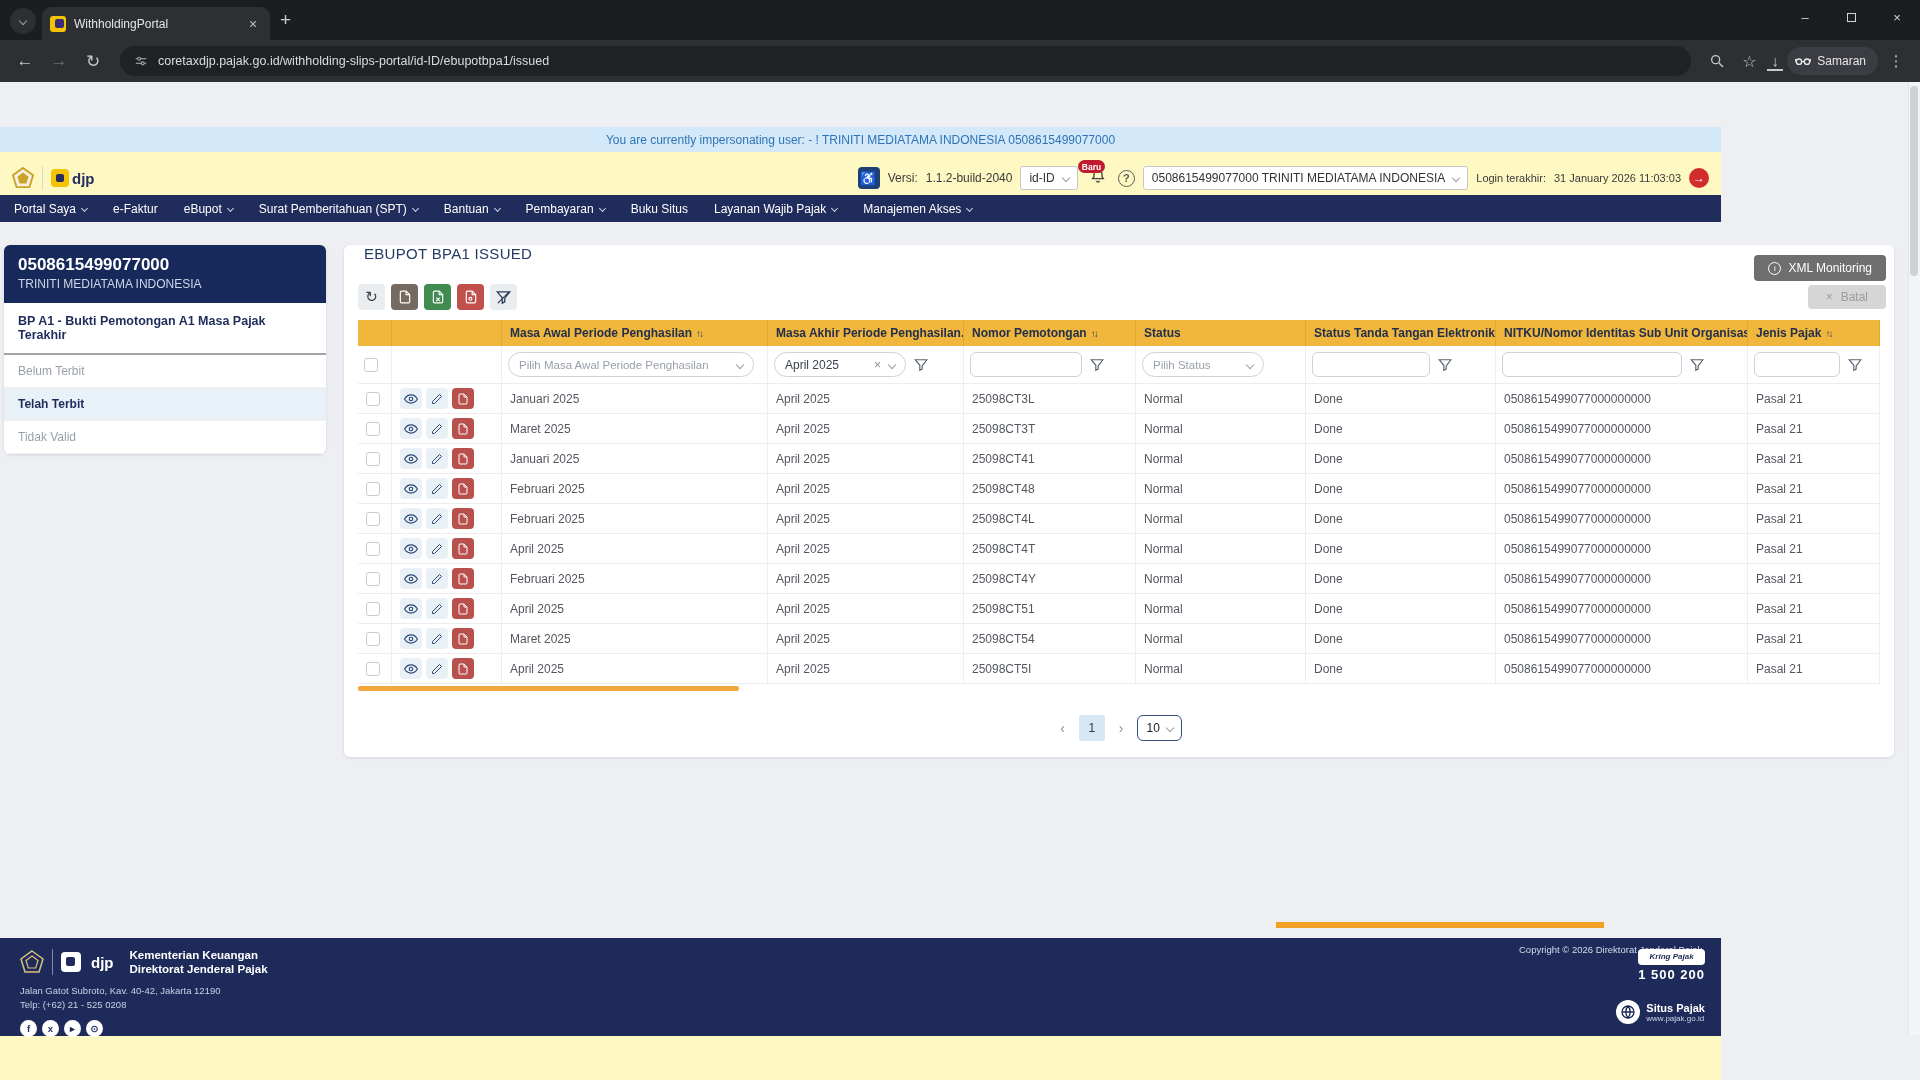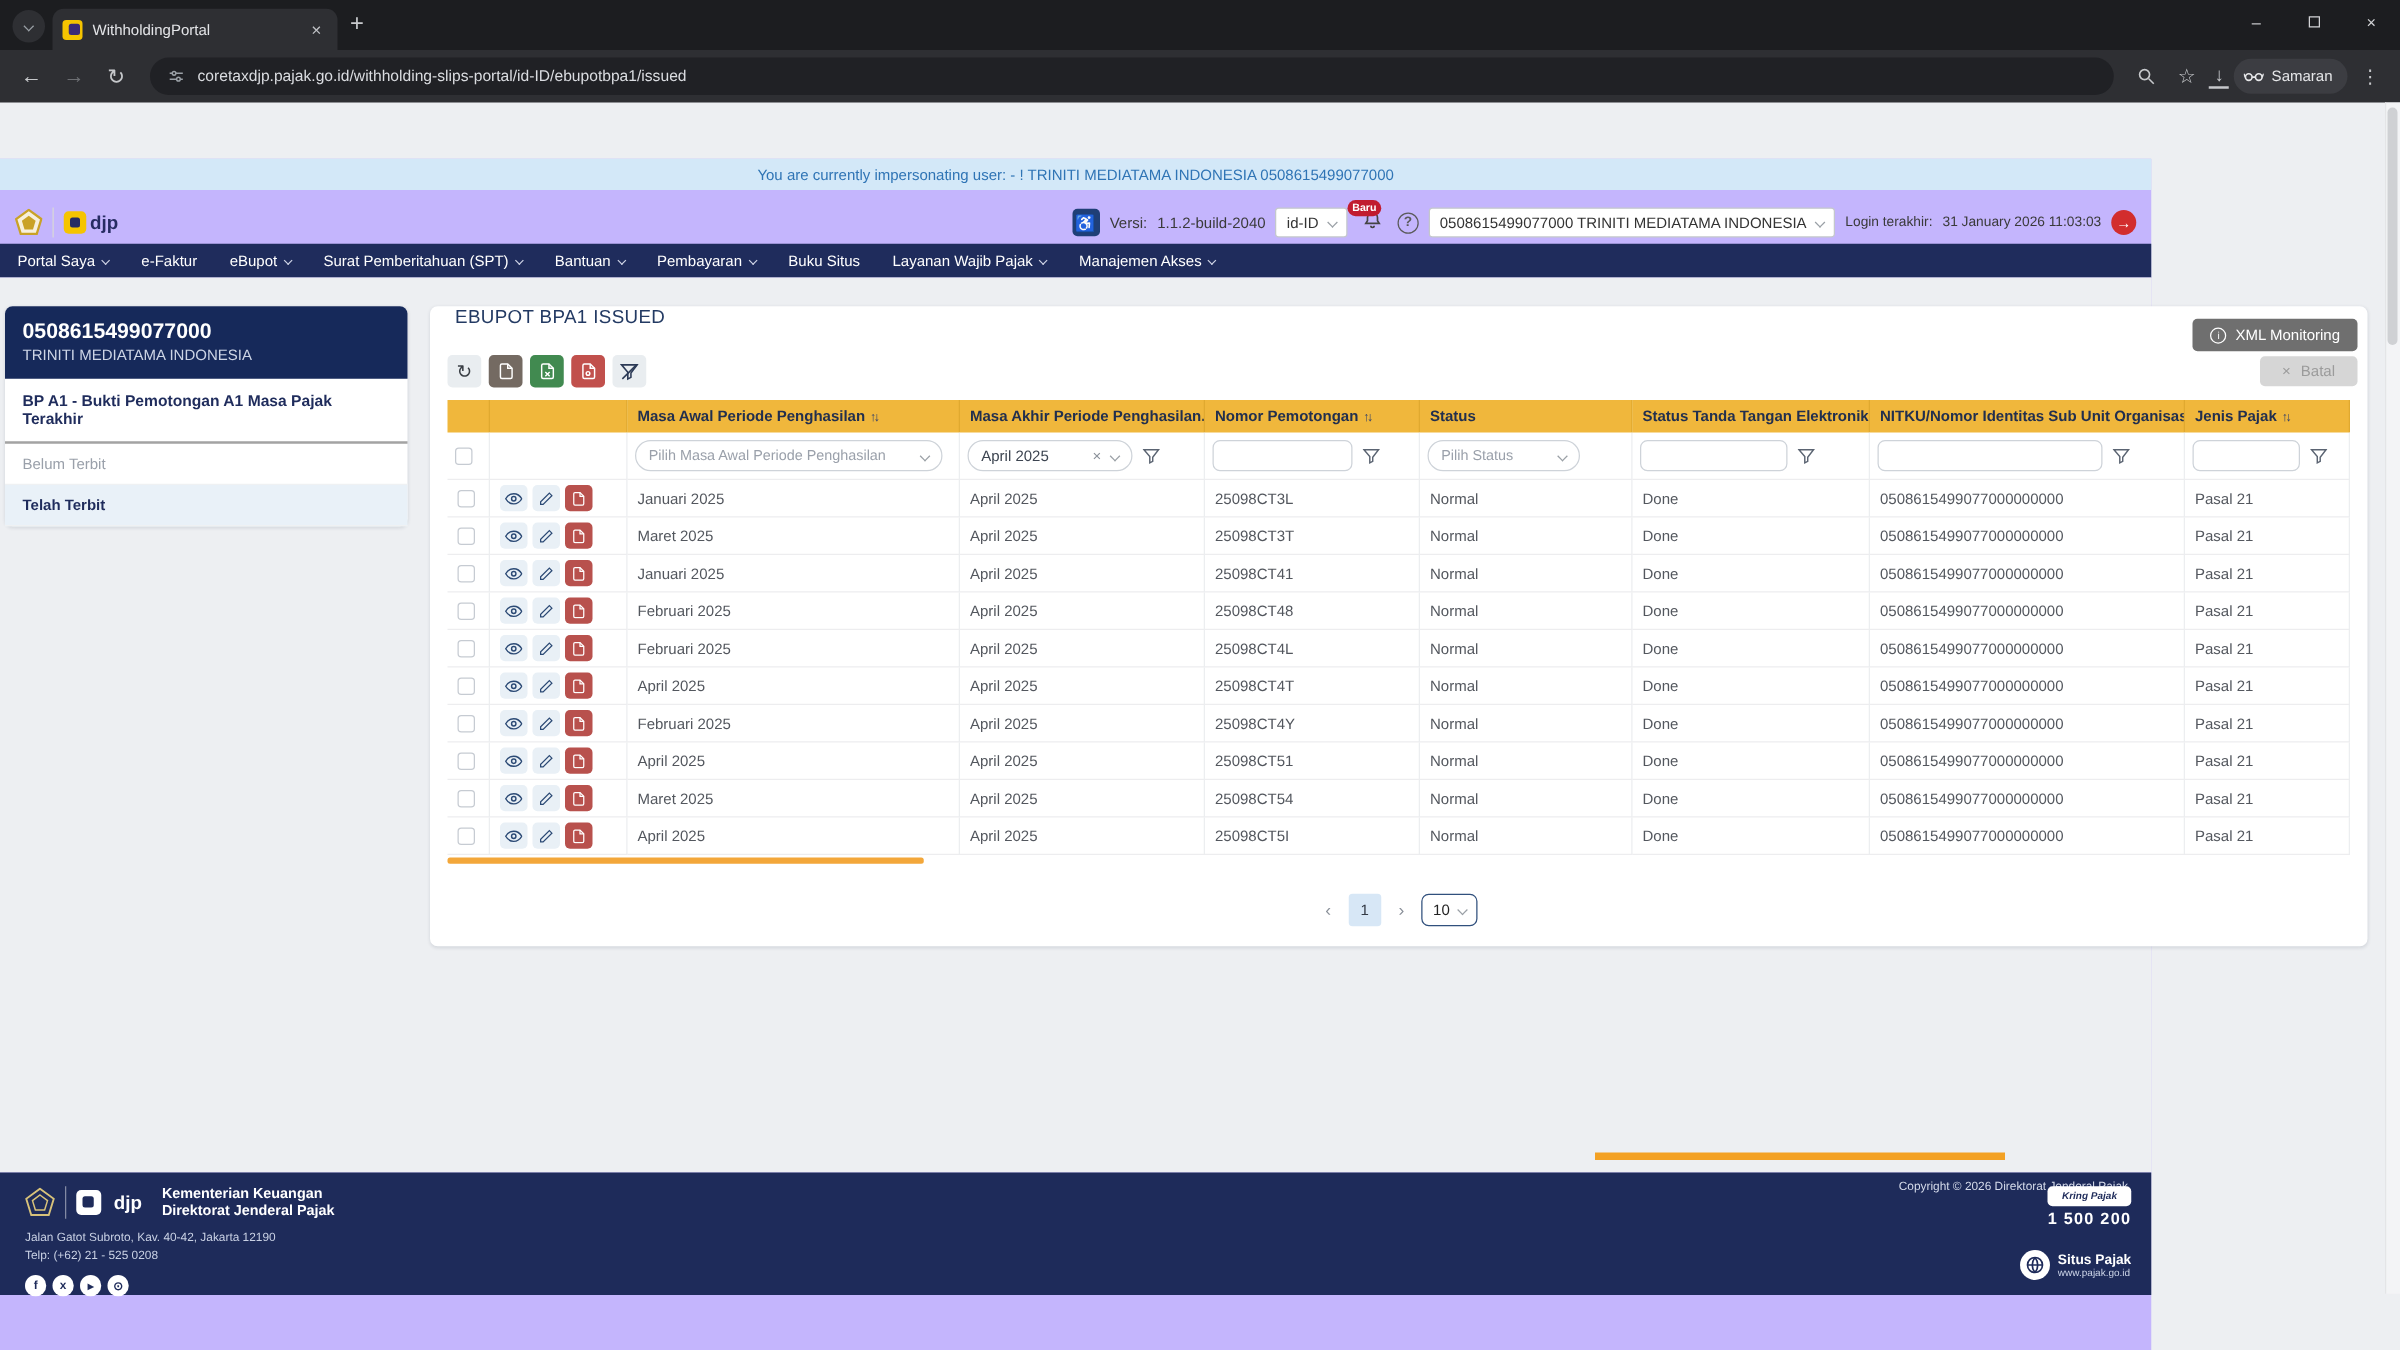--- a/index.html
+++ b/index.html
@@ -21,21 +21,21 @@
   .navbtn { color:#c6c8cb; font-size:17px; width:30px; height:30px; display:flex; align-items:center; justify-content:center; }
   .navbtn.dim { color:#6d6f73; }
   .omnibox { flex:1; height:30px; background:#202125; border-radius:15px; display:flex; align-items:center; padding:0 14px; gap:10px; margin:0 8px; }
   .url-text { color:#dadce0; font-size:12.5px; }
   .tb-ic { display:flex; align-items:center; justify-content:center; width:28px; height:28px; }
   .profile-chip { background:#3c3d42; border-radius:14px; height:28px; display:flex; align-items:center; gap:6px; padding:0 12px 0 8px; }
   .profile-chip span { color:#e6e7e9; font-size:12px; }
   .chev { display:inline-block; width:6px; height:6px; border-right:1.5px solid #9aa0a6; border-bottom:1.5px solid #9aa0a6; transform:rotate(45deg); }
 
   
-  .page { position:relative; width:1721px; height:953px; background:#c4b5fd; }
+  .page { position:relative; width:1721px; height:953px; background:#fef9c3; }
   .banner { margin-top:45px; height:25px; background:#d3e8f8; display:flex; align-items:center; justify-content:center; }
   .banner span { color:#2f74b5; font-size:12px; }
   .app-header { margin-top:9px; height:34px; display:flex; align-items:center; padding:0 12px; }
   .kemenkeu-logo { width:22px; height:22px; }
   .hdr-div { width:1px; height:24px; background:#d8d8d8; margin:0 8px; }
   .djp-mark { width:18px; height:18px; background:#f5c400; border-radius:4px; position:relative; }
   .djp-mark::after { content:""; position:absolute; left:5px; top:5px; width:8px; height:8px; background:#272c63; border-radius:2px; }
   .djp-text { font-size:15px; font-weight:bold; color:#272c63; margin-left:3px; }
   .hdr-right { margin-left:auto; display:flex; align-items:center; gap:8px; }
   .access-btn { width:22px; height:22px; background:#1f3f77; border-radius:4px; color:#fff; font-size:13px; display:flex; align-items:center; justify-content:center; }
@@ -274,20 +274,23 @@
       <div class="side-section">BP A1 - Bukti Pemotongan A1 Masa Pajak Terakhir</div>
 
         <div class="side-item">
           <span>Belum Terbit</span>
         </div>
 
         <div class="side-item active">
           <span>Telah Terbit</span>
         </div>
 
+        <div class="side-item">
+          <span>Tidak Valid</span>
+        </div>
 
     </div>
 
     <div class="card maincard">
       <div class="page-title">EBUPOT BPA1 ISSUED</div>
 
       <div class="xml-btn">
         <span class="xml-ic">i</span>
         <span>XML Monitoring</span>
       </div>

